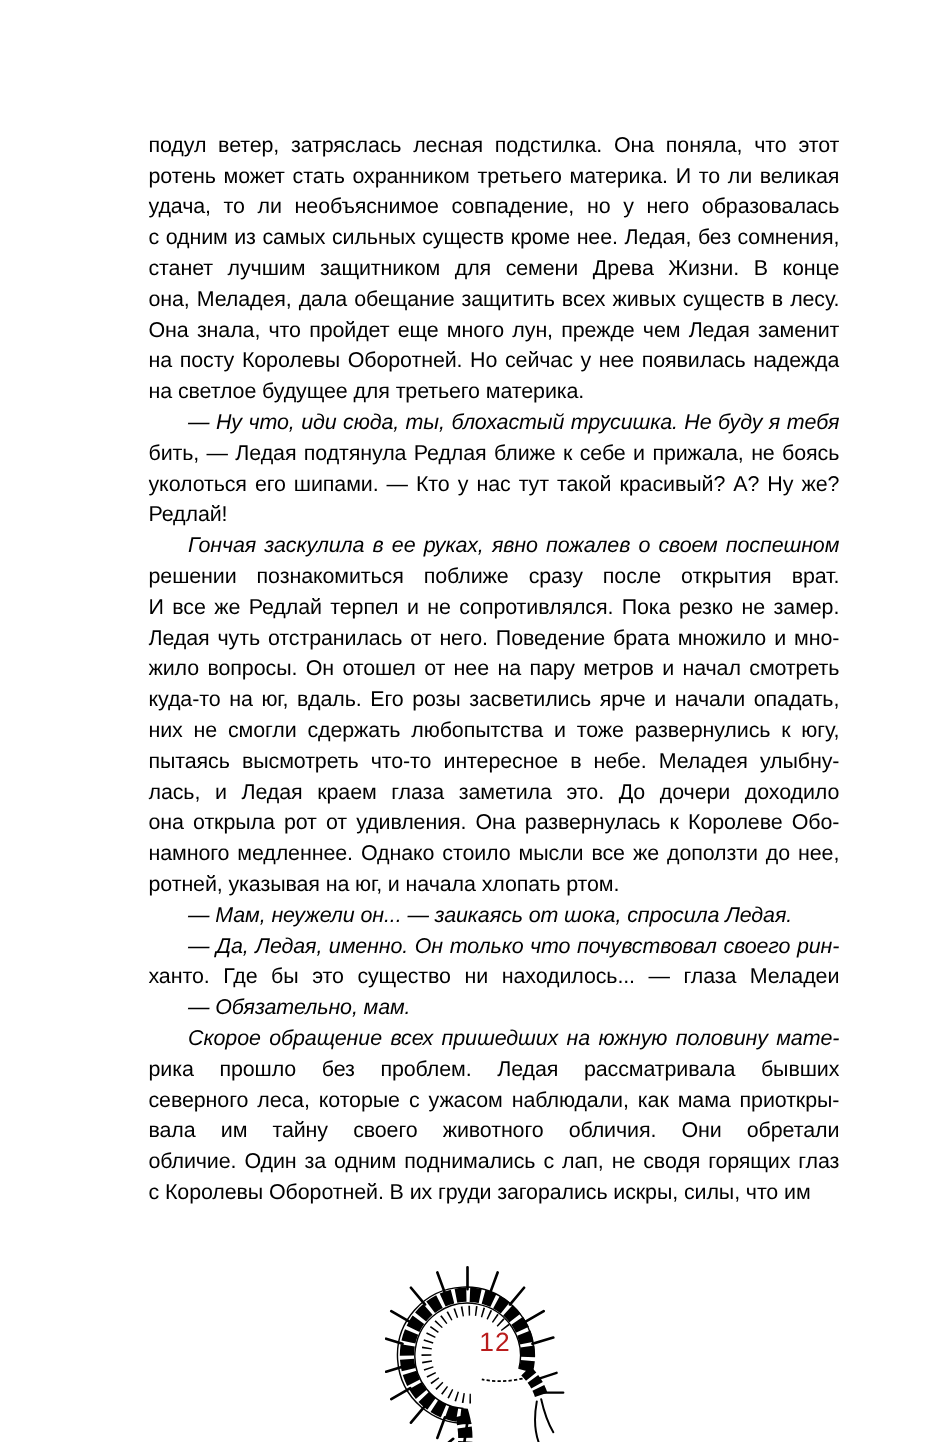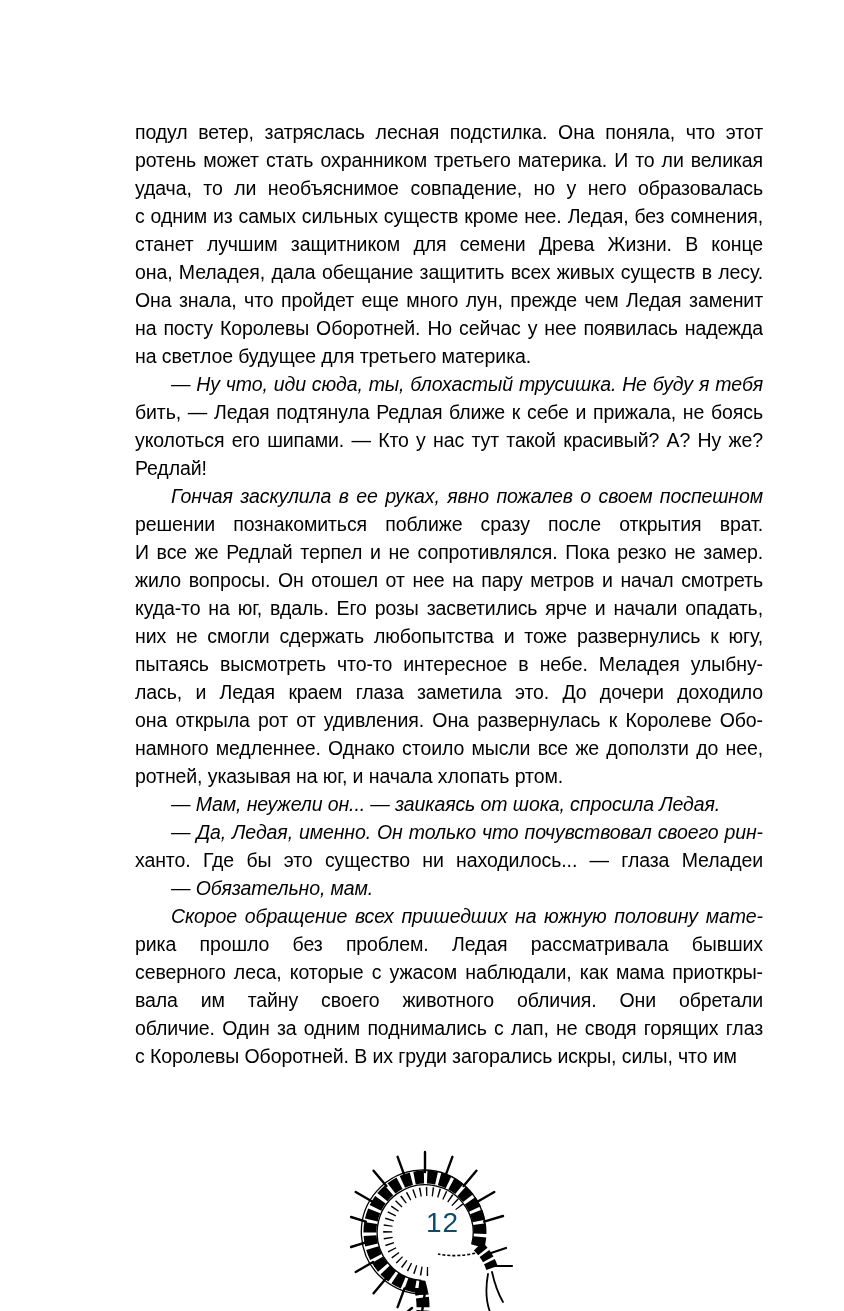--- a/index.html
+++ b/index.html
@@ -38,24 +38,24 @@
     width: 168px;
     height: 161px;
     overflow: hidden;
   }
   .illustration svg { display: block; }
   .page-number {
     position: absolute;
     left: 426px;
     top: 1207px;
     width: 48px;
-    text-align: left;
-    font-size: 28px;
+    text-align: center;
+    font-size: 24px;
     letter-spacing: 1px;
-    color: #0c4a6e;
+    color: #b91c1c;
     z-index: 2;
   }
 </style>
 </head>
 <body>
 
 <div class="book-page">
 
   <div class="text-block">
       <div class="para">
@@ -72,20 +72,21 @@
       <div class="para indent">
         <div class="line">— Ну что, иди сюда, ты, блохастый трусишка. Не буду я тебя</div>
         <div class="line">бить, — Ледая подтянула Редлая ближе к себе и прижала, не боясь</div>
         <div class="line">уколоться его шипами. — Кто у нас тут такой красивый? А? Ну же?</div>
         <div class="line last">Редлай!</div>
       </div>
       <div class="para indent">
         <div class="line">Гончая заскулила в ее руках, явно пожалев о своем поспешном</div>
         <div class="line">решении познакомиться поближе сразу после открытия врат.</div>
         <div class="line">И все же Редлай терпел и не сопротивлялся. Пока резко не замер.</div>
+        <div class="line">Ледая чуть отстранилась от него. Поведение брата множило и мно-</div>
         <div class="line">жило вопросы. Он отошел от нее на пару метров и начал смотреть</div>
         <div class="line">куда-то на юг, вдаль. Его розы засветились ярче и начали опадать,</div>
         <div class="line">них не смогли сдержать любопытства и тоже развернулись к югу,</div>
         <div class="line">пытаясь высмотреть что-то интересное в небе. Меладея улыбну-</div>
         <div class="line">лась, и Ледая краем глаза заметила это. До дочери доходило</div>
         <div class="line">она открыла рот от удивления. Она развернулась к Королеве Обо-</div>
         <div class="line">намного медленнее. Однако стоило мысли все же доползти до нее,</div>
         <div class="line last">ротней, указывая на юг, и начала хлопать ртом.</div>
       </div>
       <div class="para indent">

